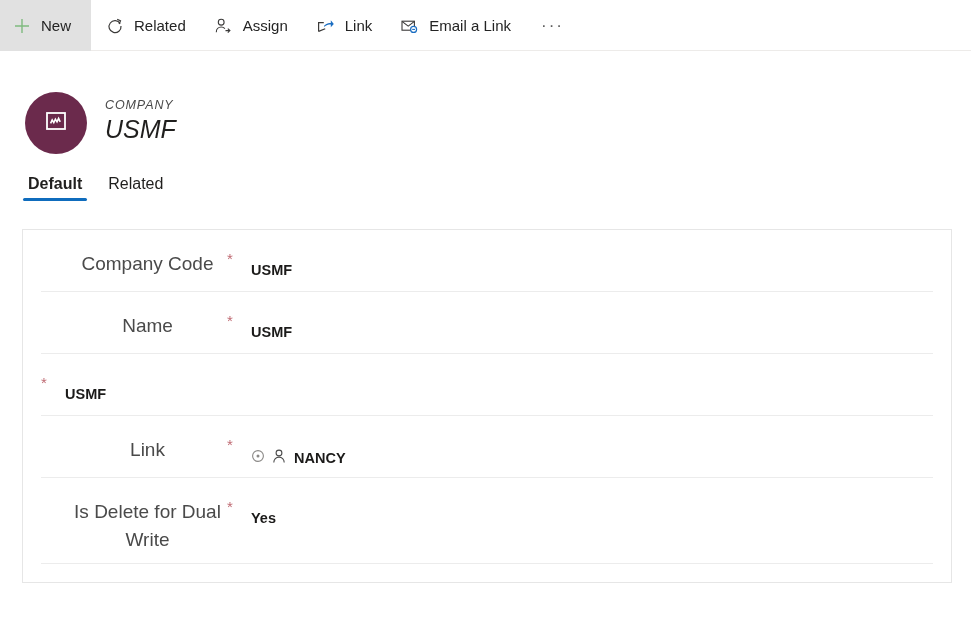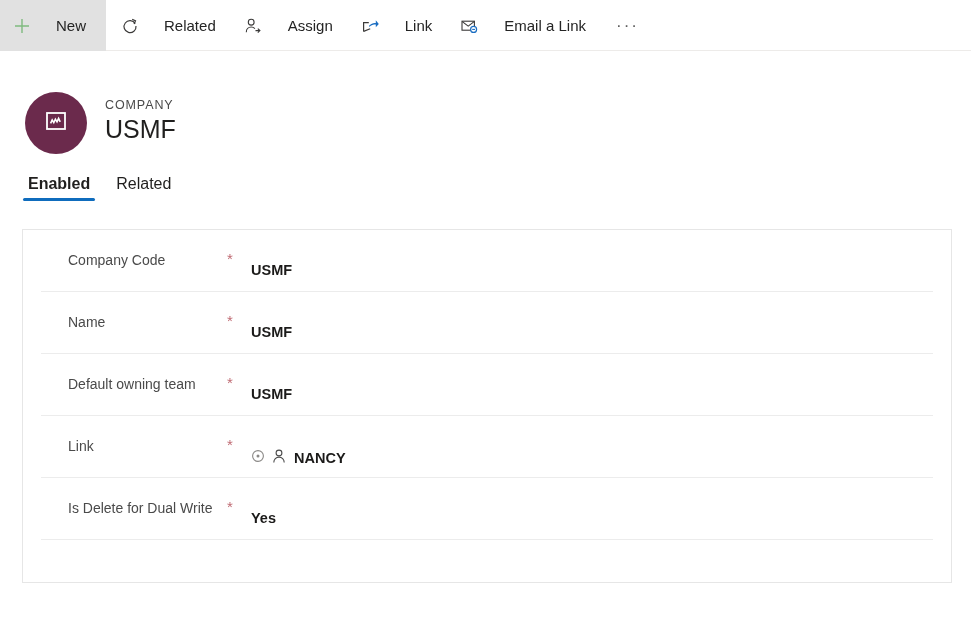--- a/index.html
+++ b/index.html
@@ -20,21 +20,21 @@
     height: 51px;
     width: 971px;
     background: #ffffff;
     border-bottom: 1px solid #edebe9;
     display: flex;
     align-items: stretch;
   }
   .cmd-btn {
     display: flex;
     align-items: center;
-    gap: 25px;
+    gap: 10px;
     padding: 0 14px;
     height: 51px;
     font-size: 15px;
     color: #242424;
     cursor: pointer;
     white-space: nowrap;
     background: transparent;
     border: none;
     font-family: "Liberation Sans", sans-serif;
   }
@@ -58,20 +58,21 @@
     font-size: 17px;
   }
 
   
   .rec-header {
     display: flex;
     align-items: center;
     gap: 18px;
     padding: 23px 0 0 25px;
     height: 120px;
+    font-style: italic;
   }
   .avatar {
     width: 62px;
     height: 62px;
     border-radius: 50%;
     background: #6b2a4c;
     display: flex;
     align-items: center;
     justify-content: center;
     flex: 0 0 62px;
@@ -132,25 +133,26 @@
     align-items: flex-start;
     border-bottom: 1px solid #ececec;
     min-height: 62px;
     padding-top: 18px;
     padding-bottom: 10px;
   }
   .frow:last-child { }
   .flabel {
     width: 186px;
     flex: 0 0 186px;
-    font-size: 14px;
+    font-size: 19px;
     color: #4a4a4a;
     line-height: 1.45;
     padding-left: 27px;
     padding-top: 2px;
+    text-align: center;
   }
   .freq {
     width: 24px;
     flex: 0 0 24px;
     color: #bf6a72;
     font-size: 15px;
     line-height: 1;
     padding-top: 3px;
     text-align: left;
   }
@@ -241,21 +243,21 @@
     </span>
   </div>
   <div class="rec-title-wrap">
     <div class="rec-type">COMPANY</div>
     <div class="rec-name">USMF</div>
   </div>
 </div>
 
 <div class="tabs">
   <div class="tab active">
-    <span>Enabled</span>
+    <span>Default</span>
   </div>
   <div class="tab">
     <span>Related</span>
   </div>
 </div>
 
 <div class="card">
   <div class="rows">
 
     <div class="frow">
@@ -264,21 +266,20 @@
       <div class="fvalue">USMF</div>
     </div>
 
     <div class="frow">
       <div class="flabel">Name</div>
       <div class="freq">*</div>
       <div class="fvalue">USMF</div>
     </div>
 
     <div class="frow">
-      <div class="flabel">Default owning team</div>
       <div class="freq">*</div>
       <div class="fvalue">USMF</div>
     </div>
 
     <div class="frow">
       <div class="flabel">Link</div>
       <div class="freq">*</div>
       <div class="fvalue">
         <span class="owner-icons">
           <span>

